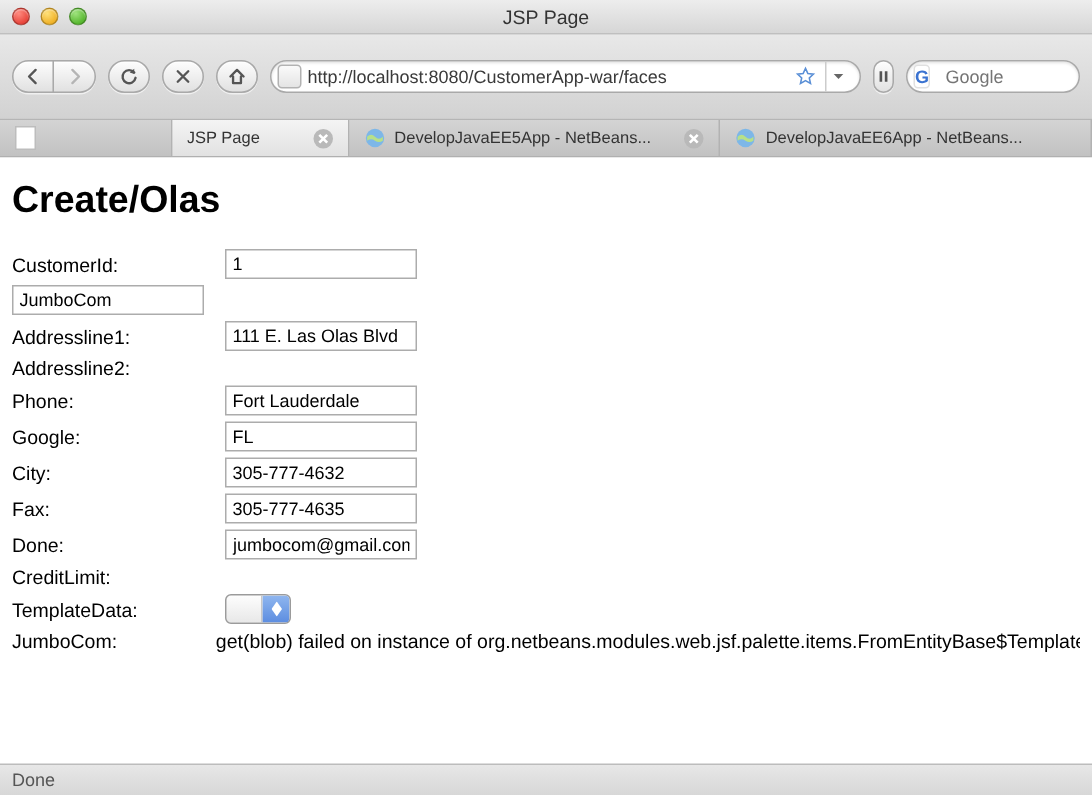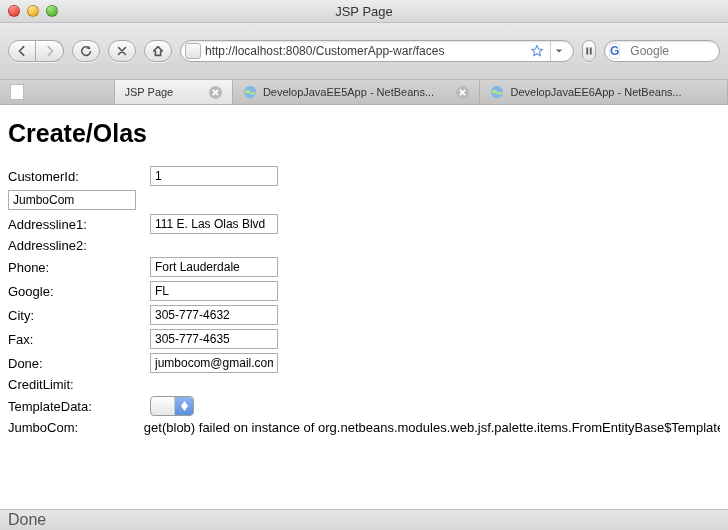--- a/index.html
+++ b/index.html
@@ -213,21 +213,21 @@
   overflow: hidden;
 }
 
 
 .statusbar {
   height: 20px;
   background: linear-gradient(#e7e7e7, #d7d7d7);
   border-top: 1px solid #bcbcbc;
   display: flex; align-items: center;
   padding: 0 8px;
-  font-size: 16px; color: #555;
+  font-size: 12px; color: #555;
   position: absolute; bottom: 0; left: 0; right: 0;
 }
 </style>
 </head>
 <body>
 
 <div class="titlebar">
   <div class="traffic-lights">
     <div class="light red"></div>
     <div class="light yellow"></div>

